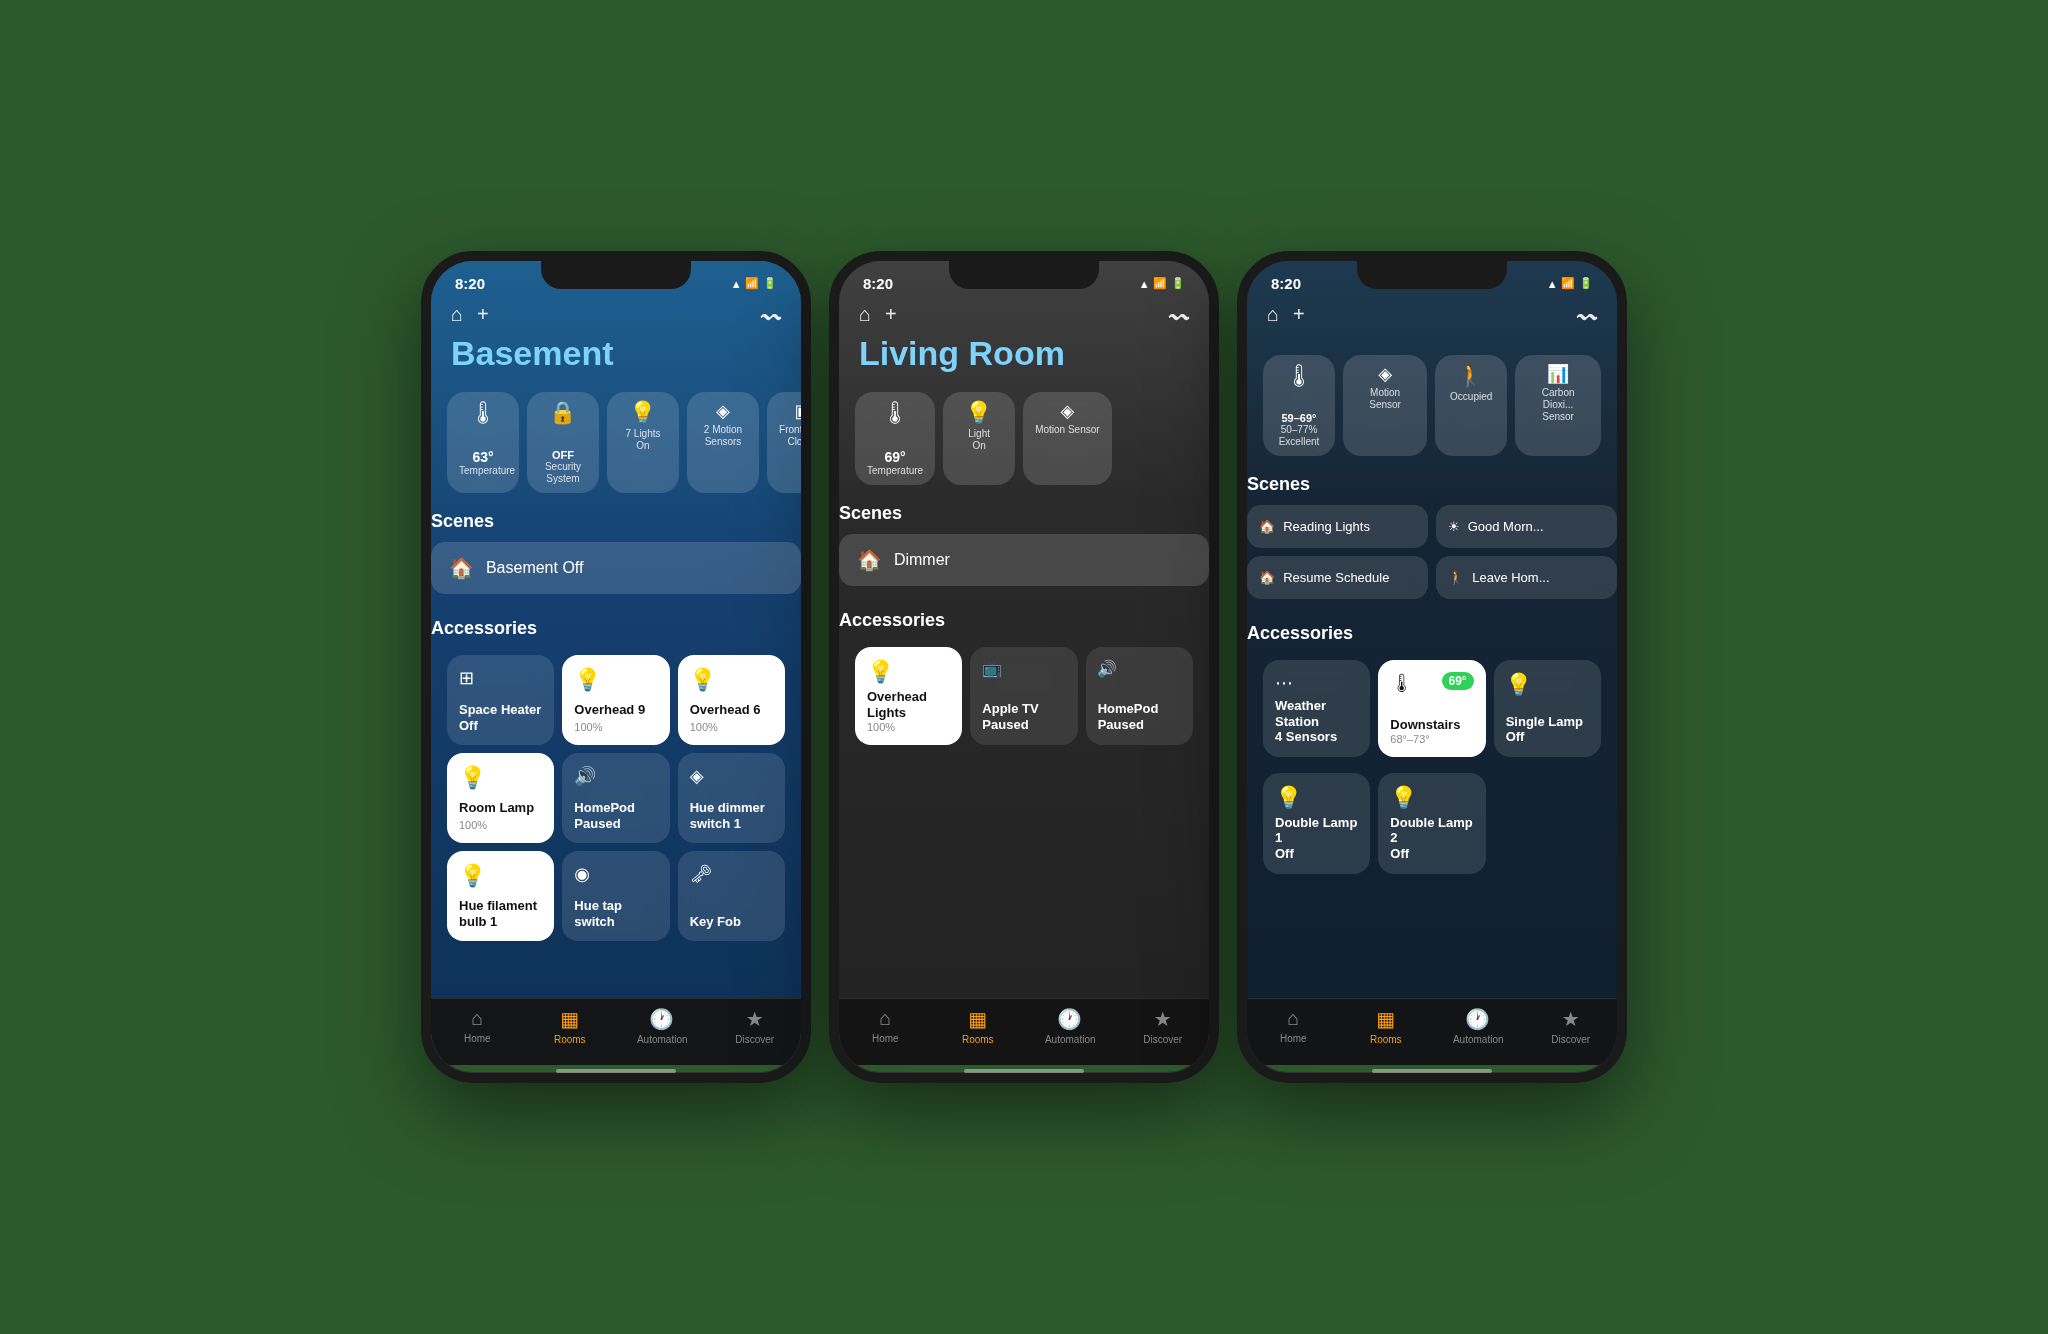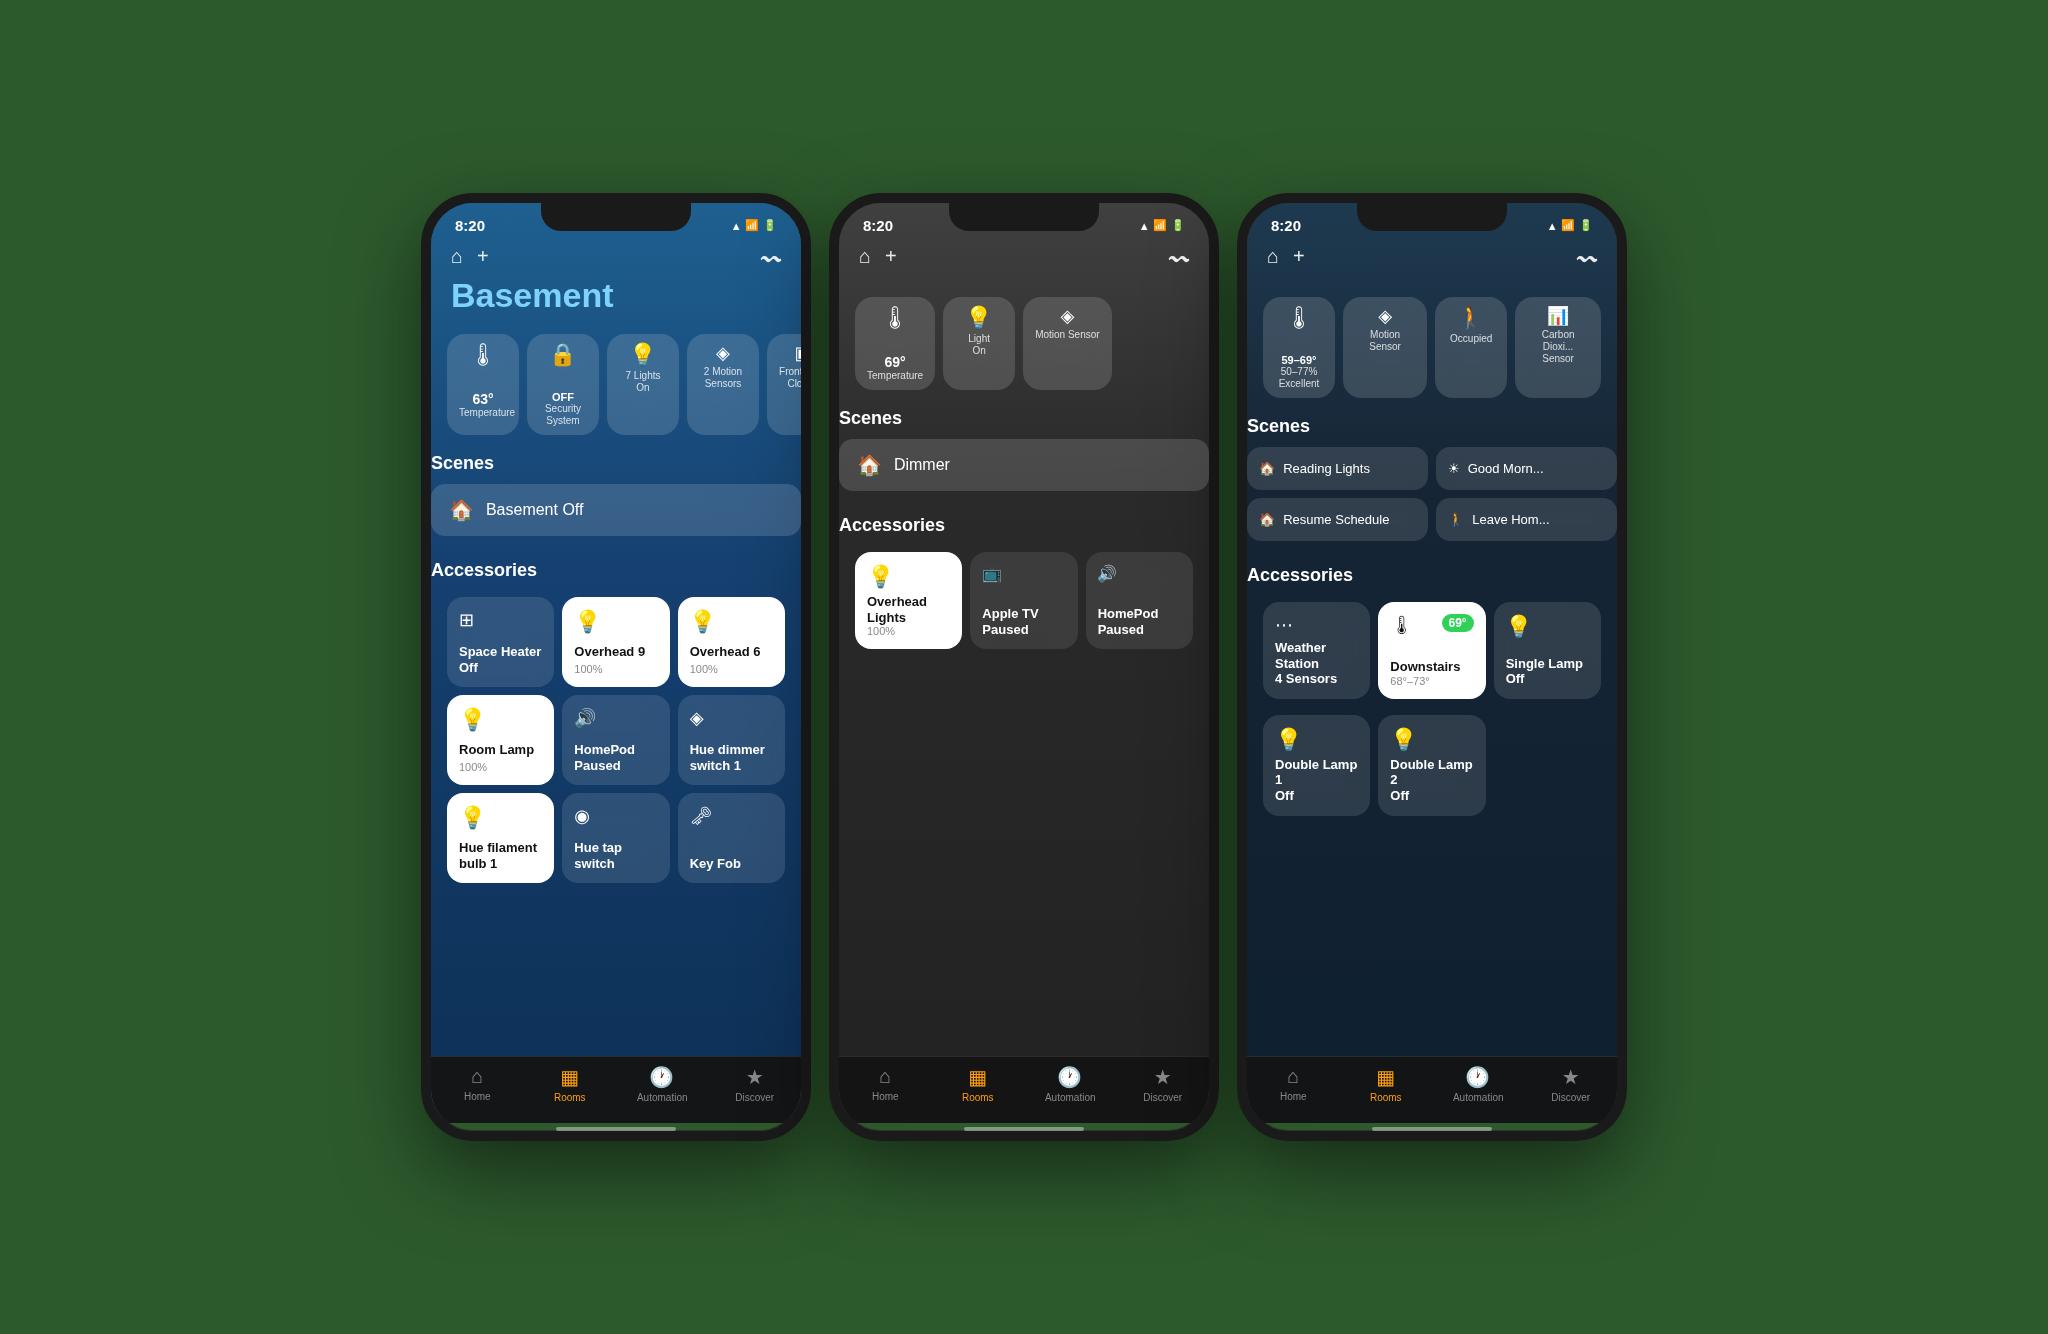--- a/index.html
+++ b/index.html
@@ -12,21 +12,21 @@
       font-family: -apple-system, BlinkMacSystemFont, 'SF Pro Display', 'Helvetica Neue', Arial, sans-serif;
       padding: 20px;
     }
     .phones-container {
       display: flex;
       gap: 18px;
       align-items: center;
     }
     .phone {
       width: 390px;
-      height: 948px;
+      height: 832px;
       border-radius: 52px;
       border: 10px solid #1a1a1a;
       overflow: hidden;
       position: relative;
       box-shadow: 0 30px 80px rgba(0,0,0,0.5), inset 0 0 0 1px #333;
       display: flex;
       flex-direction: column;
     }
     .phone-notch {
       position: absolute;
@@ -406,20 +406,21 @@
           </div>
         </div>
         <div class="room-header">
           <div class="room-nav">
             <div class="room-nav-left">
               <span class="nav-icon">⌂</span>
               <span class="nav-icon">+</span>
             </div>
             <span class="nav-icon">〰</span>
           </div>
+          <div class="room-title">Living Room</div>
         </div>
 
         <div class="status-chips">
           <div class="chip">
             <div class="chip-icon">🌡</div>
             <div class="chip-value">69°</div>
             <div class="chip-label">Temperature</div>
           </div>
           <div class="chip">
             <div class="chip-icon">💡</div>

